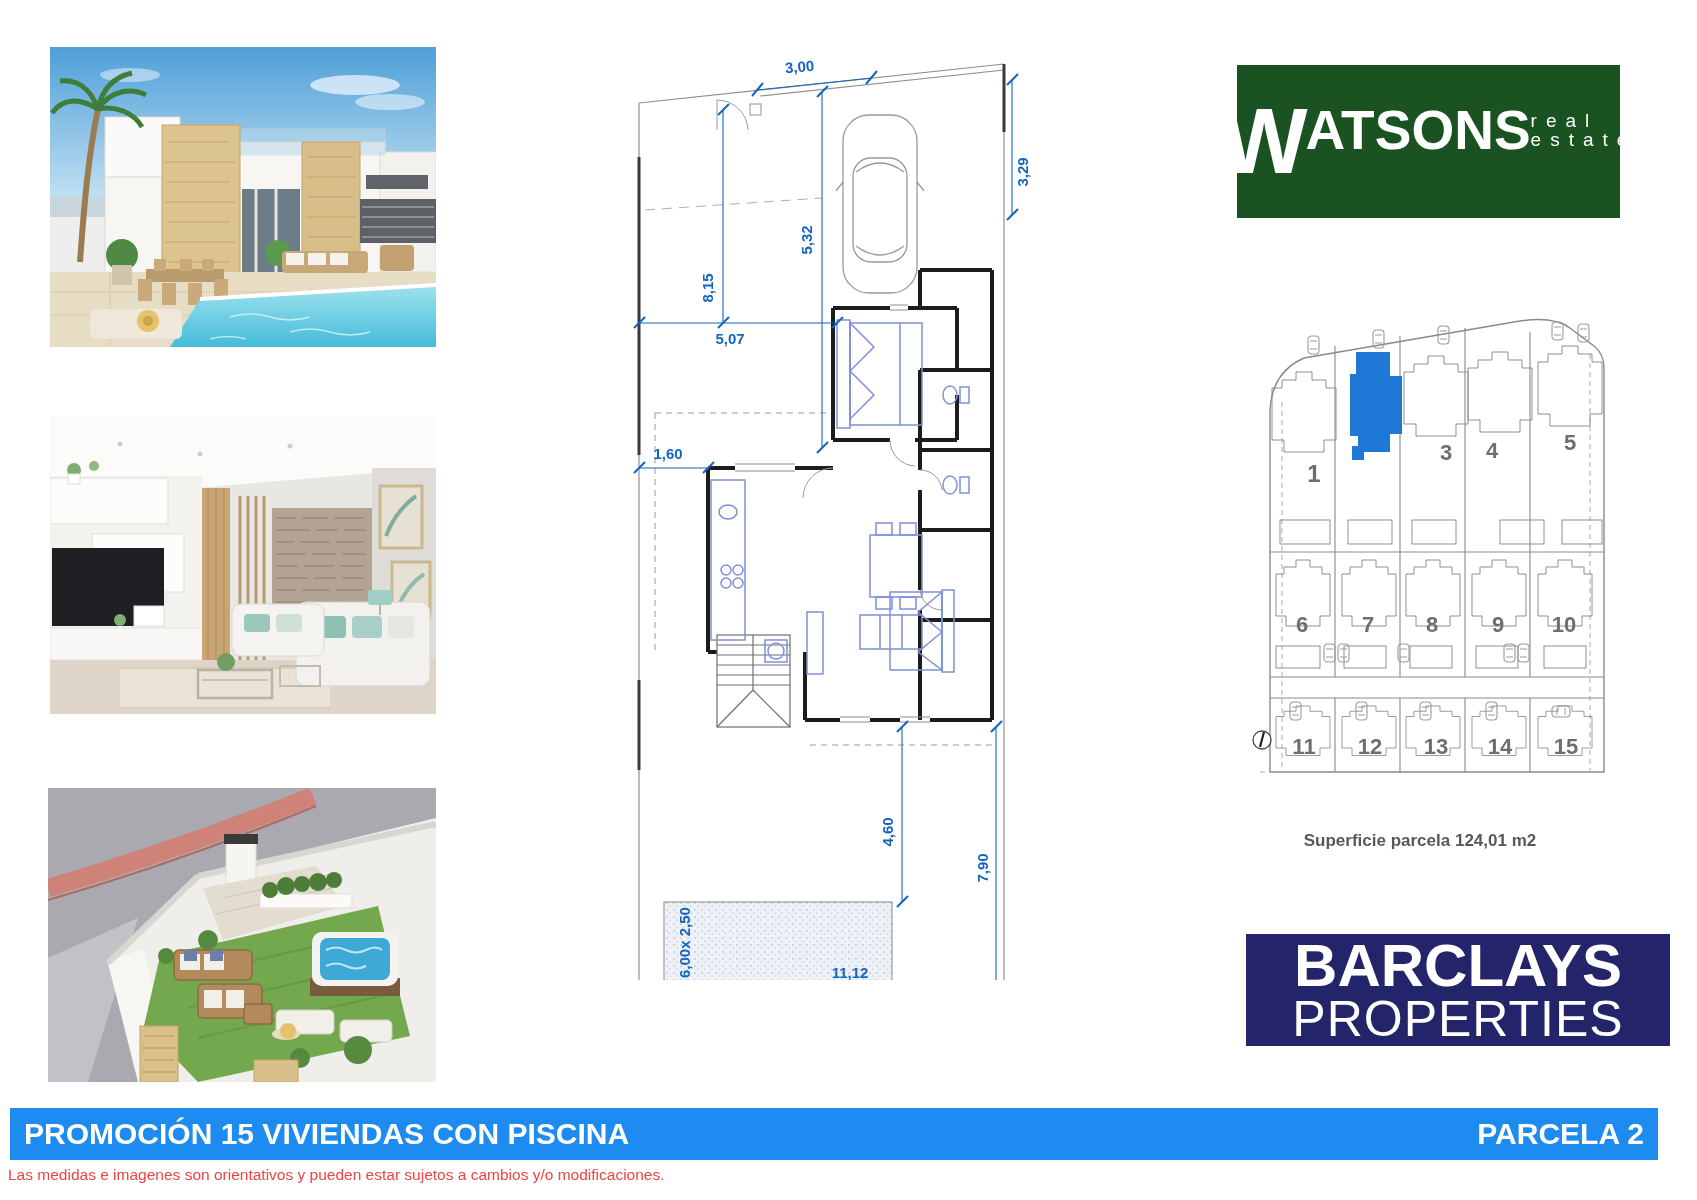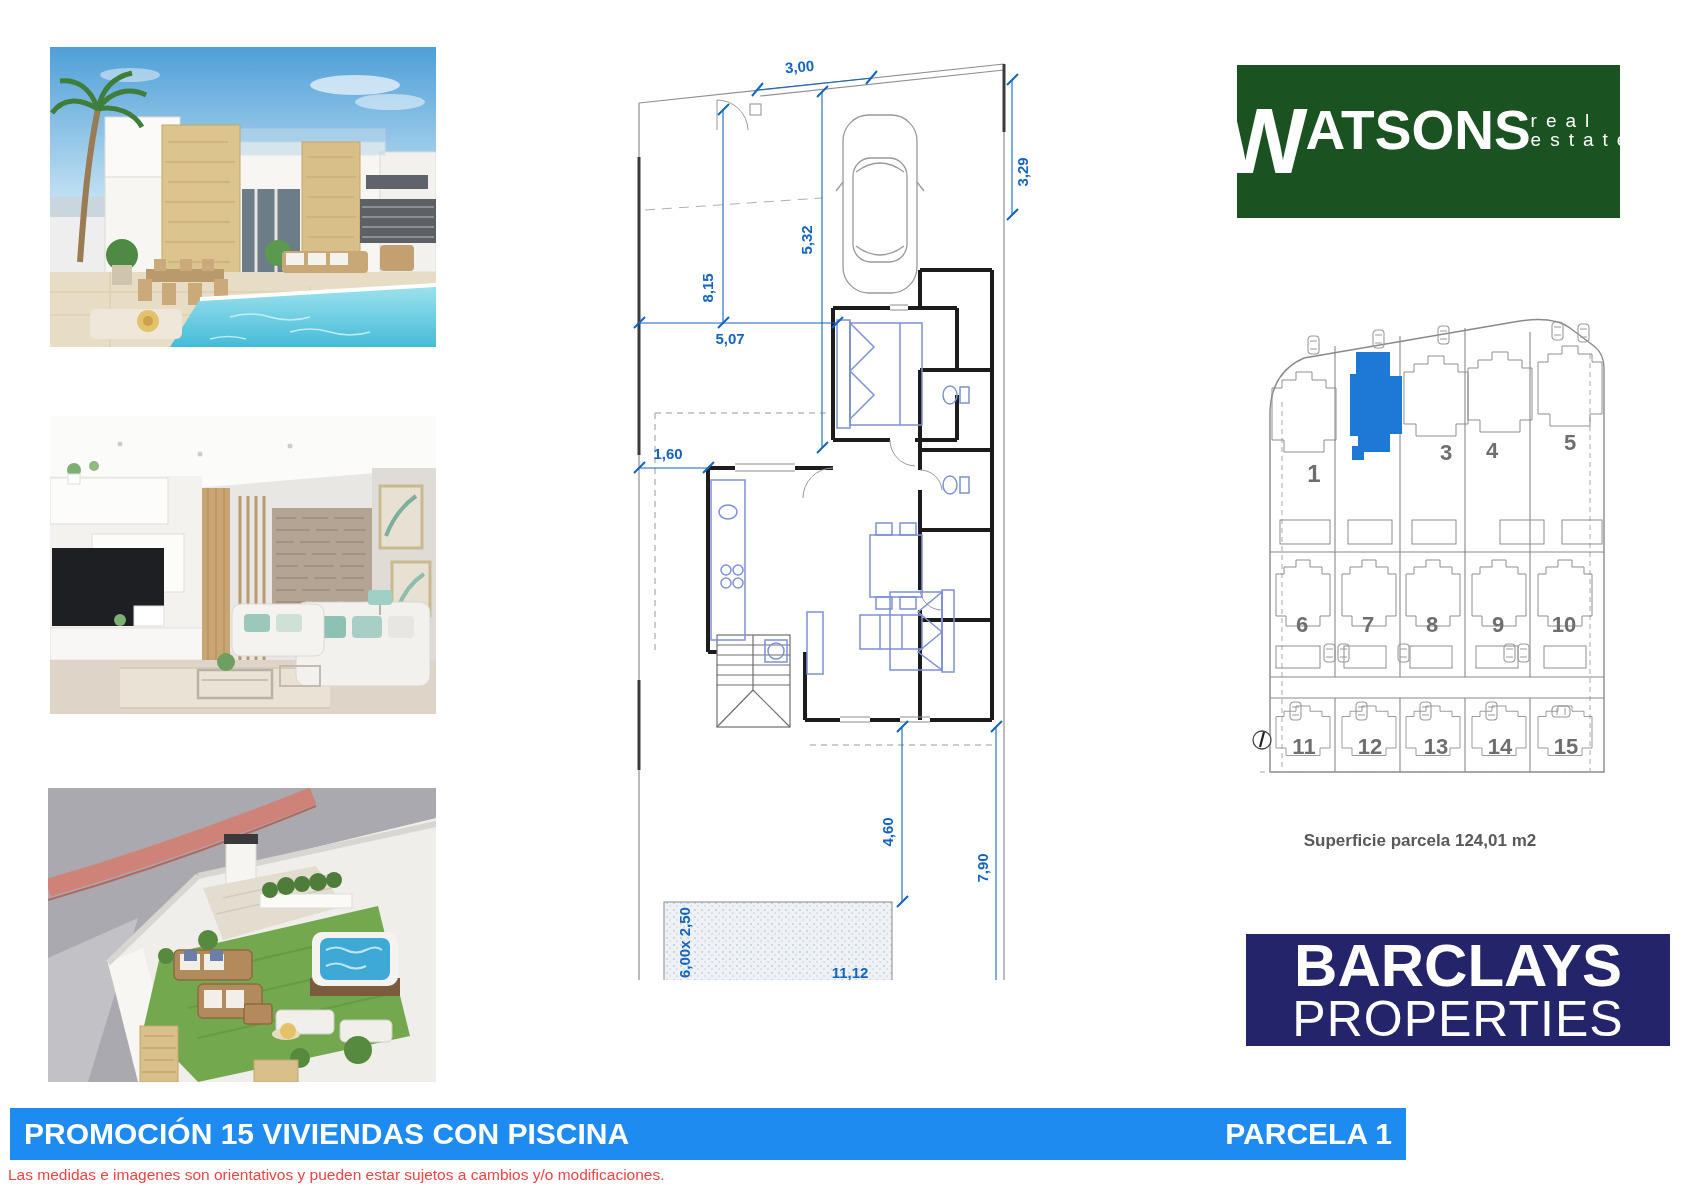--- a/index.html
+++ b/index.html
@@ -17,21 +17,21 @@
   .watsons .atsons{font-size:55px;font-weight:bold;letter-spacing:0px;line-height:0.95;}
   .watsons .tagline{font-size:19px;letter-spacing:9px;text-transform:lowercase;}
   .barclays{position:absolute;left:1233px;top:934px;width:424px;height:112px;background:#24246A;
             display:flex;flex-direction:column;align-items:center;justify-content:center;color:#fff;margin-left:13px;}
   .barclays .l1{font-size:60px;font-weight:bold;line-height:1.0;letter-spacing:0px;}
   .barclays .l2{font-size:50px;font-weight:400;line-height:0.95;letter-spacing:1px;}
   
   .caption{position:absolute;left:1253px;top:831px;width:334px;text-align:center;
            font-size:17px;font-weight:bold;color:#595959;}
   
-  .promo-bar{position:absolute;left:10px;top:1108px;width:1396px;height:52px;background:#1E8BF0;
+  .promo-bar{position:absolute;left:10px;top:1108px;width:1648px;height:52px;background:#1E8BF0;
              display:flex;align-items:center;justify-content:space-between;padding:0 14px;box-sizing:border-box;}
   .promo-bar .t{color:#ffffff;font-size:30px;font-weight:bold;letter-spacing:0px;}
   .disclaimer{position:absolute;left:8px;top:1166px;font-size:15.5px;color:#ef4444;}
   svg text{font-family:"Liberation Sans",sans-serif;}
   .dimtxt{fill:#1565C0;font-size:15px;font-weight:bold;}
   .numtxt{fill:#6e6e6e;font-weight:bold;}
 </style>
 </head>
 <body>
 
@@ -519,15 +519,15 @@
 
 <div class="caption">Superficie parcela 124,01 m2</div>
 
 <div class="barclays">
   <div class="l1">BARCLAYS</div>
   <div class="l2">PROPERTIES</div>
 </div>
 
 <div class="promo-bar">
   <span class="t">PROMOCIÓN 15 VIVIENDAS CON PISCINA</span>
-  <span class="t">PARCELA 1</span>
+  <span class="t">PARCELA 2</span>
 </div>
 <div class="disclaimer">Las medidas e imagenes son orientativos y pueden estar sujetos a cambios y/o modificaciones.</div>
 
 </body></html>

